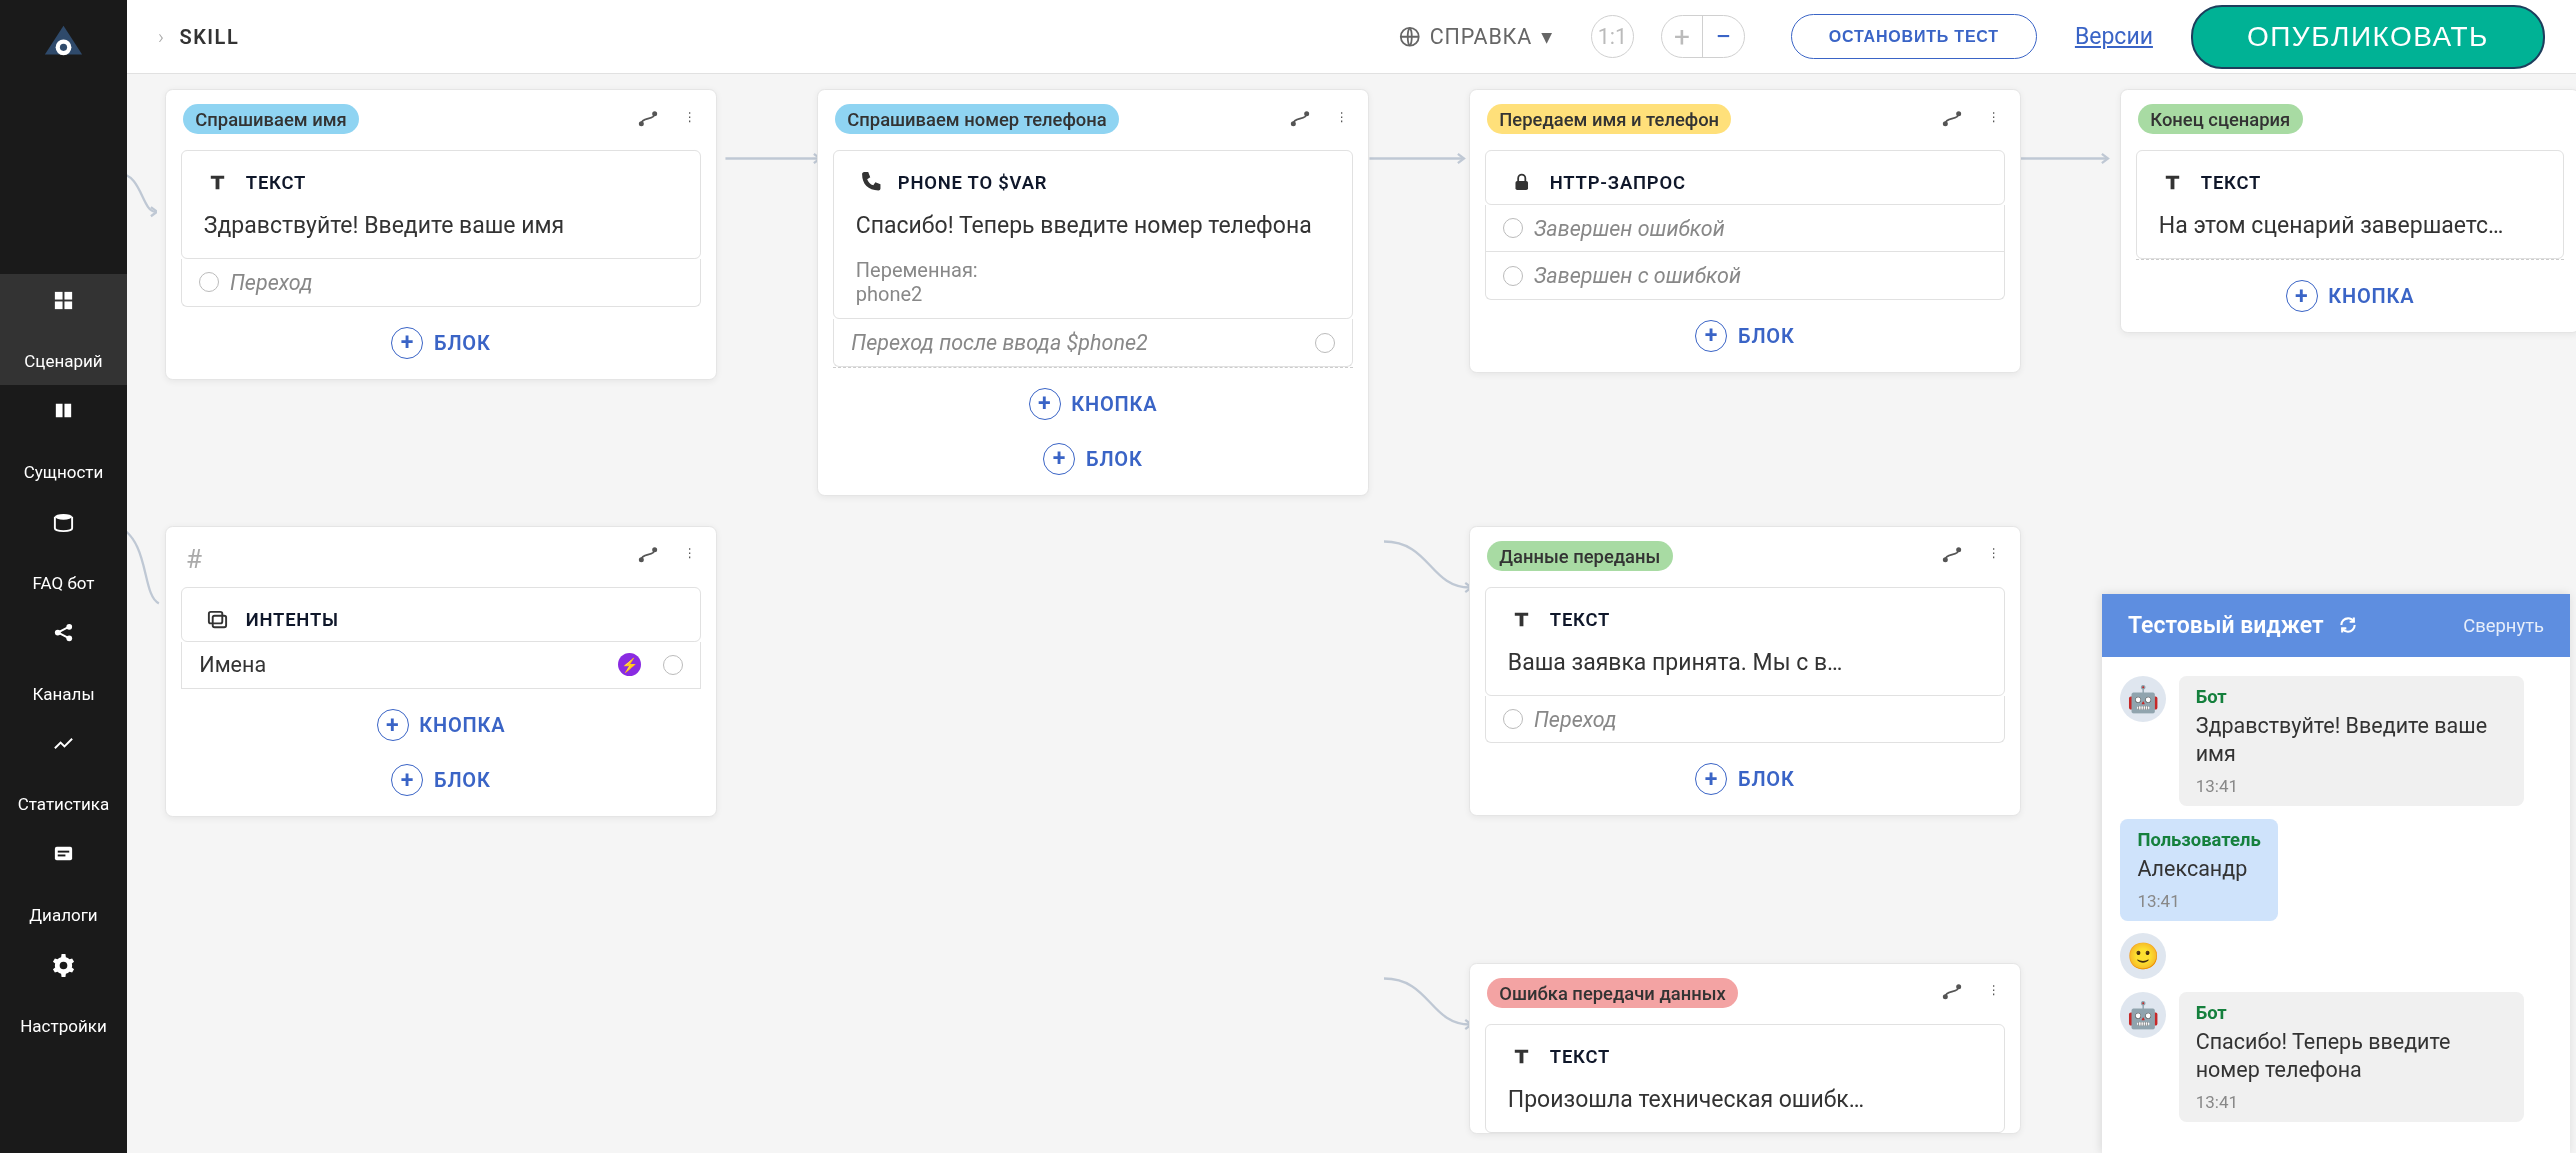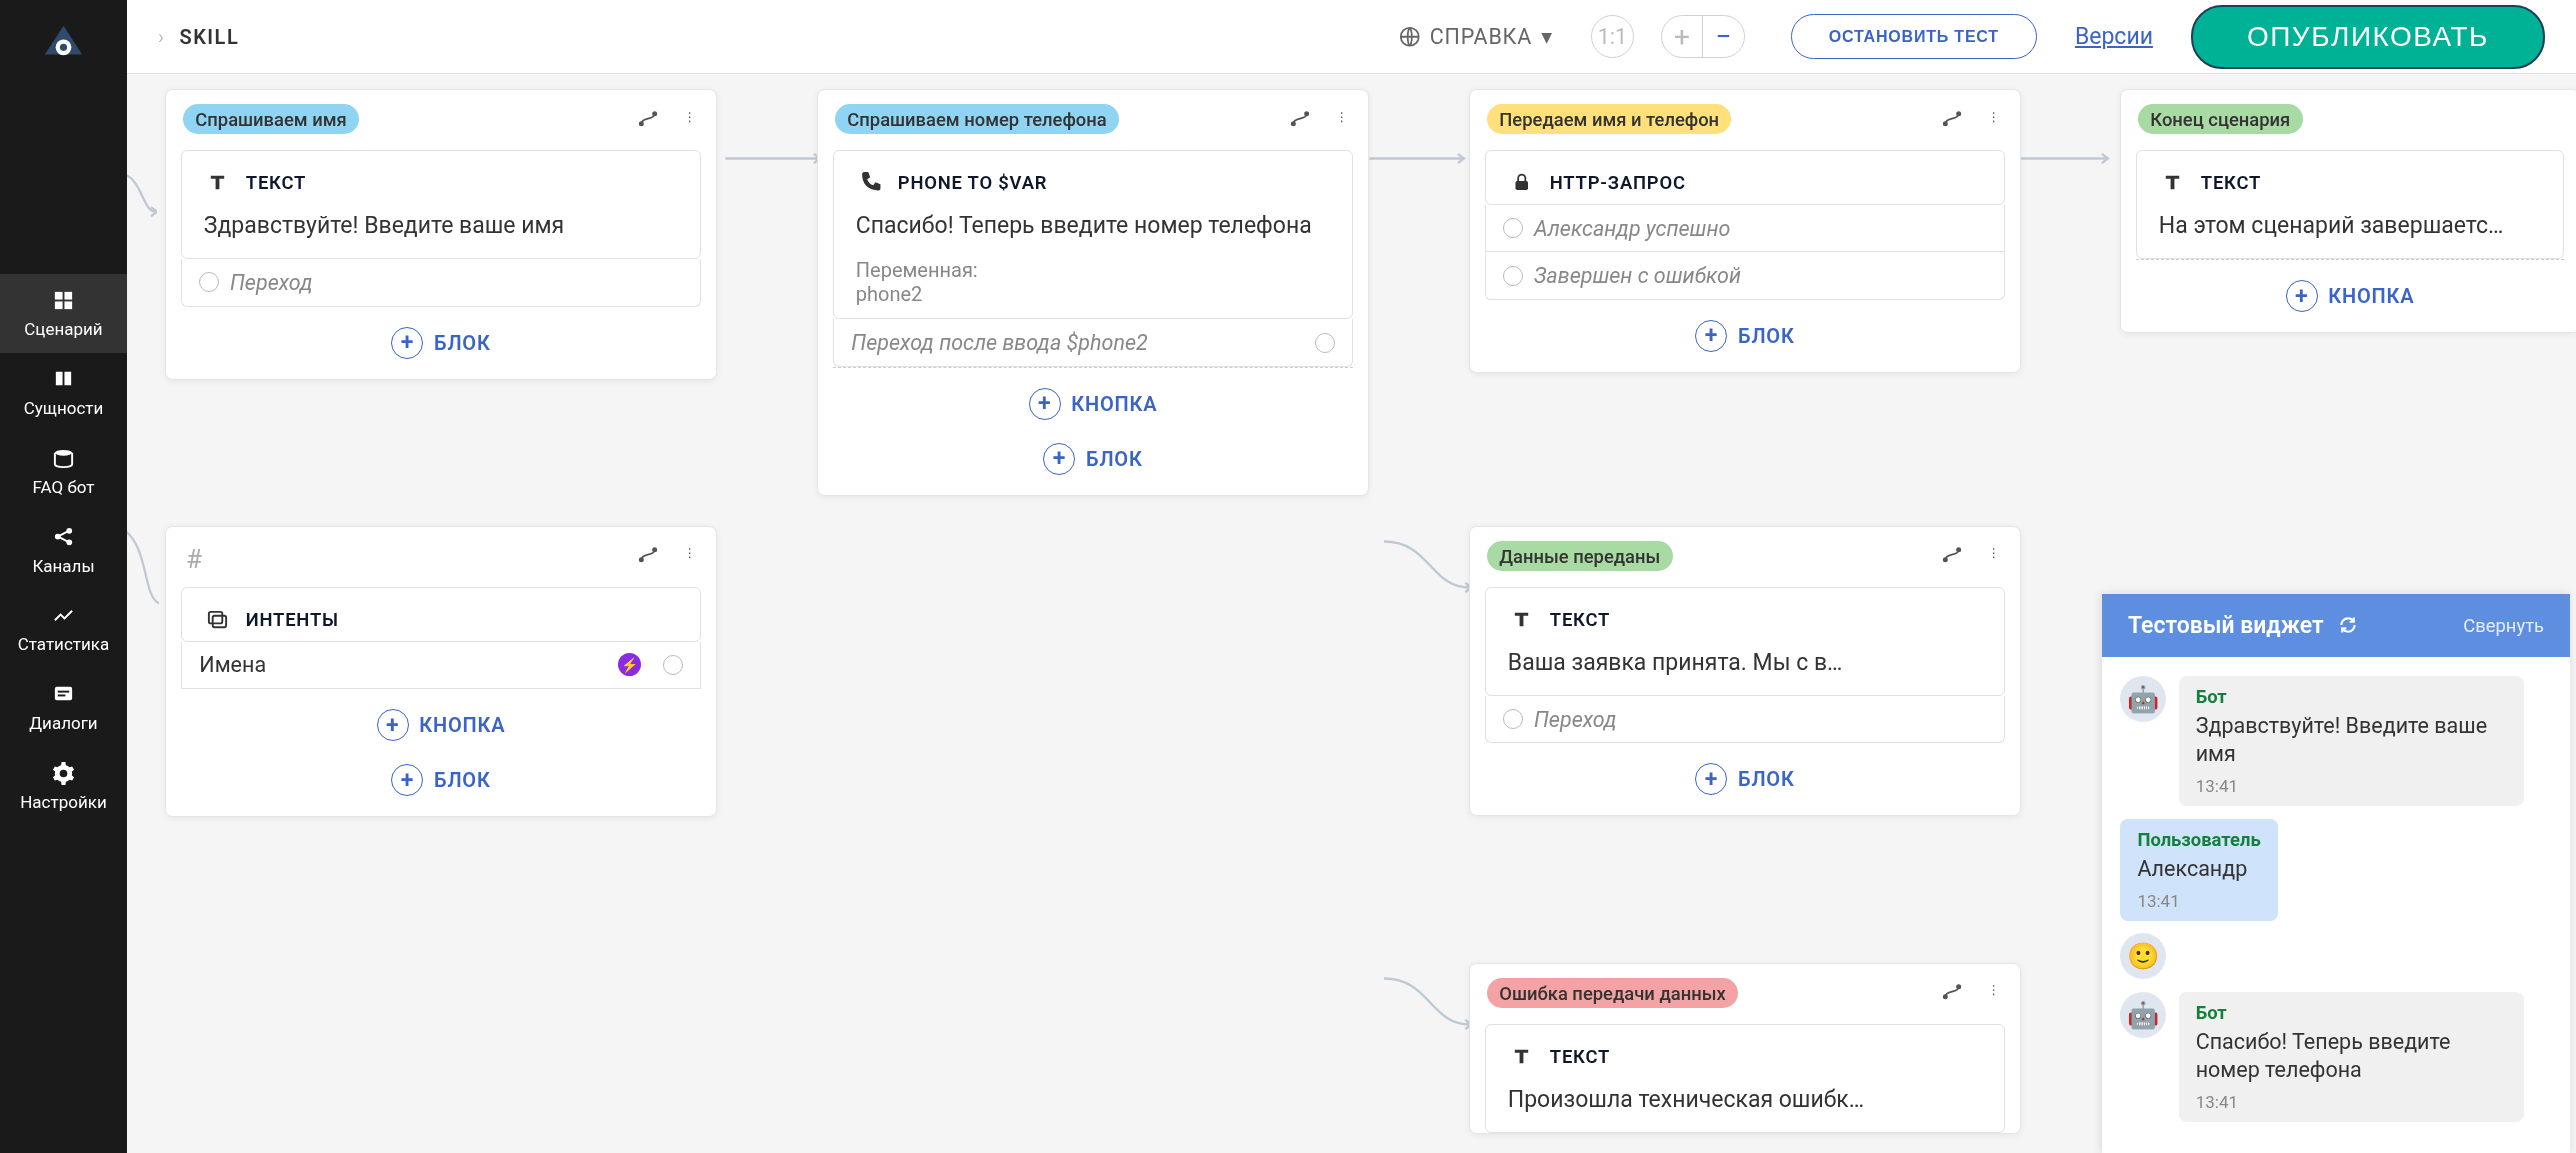--- a/index.html
+++ b/index.html
@@ -5,21 +5,21 @@
 * { margin: 0; padding: 0; box-sizing: border-box; }
 html, body { width: 100%; height: 100%; font-family: -apple-system, BlinkMacSystemFont, "Segoe UI", Roboto, sans-serif; background: #f5f5f5; overflow: hidden; }
 body { width: 2576px; height: 1154px; transform-origin: top left; }
 
 
 .sidebar { position: absolute; left: 0; top: 0; width: 127px; height: 100%; background: #1a1a1a; display: flex; flex-direction: column; align-items: center; z-index: 100; }
 .sidebar-logo { width: 61px; height: 61px; margin: 14px 0 199px 0; display: flex; align-items: center; justify-content: center; }
 .sidebar-item { width: 100%; display: flex; flex-direction: column; align-items: center; justify-content: center; padding: 12.3px 0 14px 0; cursor: pointer; color: #fff; }
 .sidebar-item.active { background: #333; }
 .sidebar-item .icon { width: 28px; height: 28px; display: flex; align-items: center; justify-content: center; margin-bottom: 4.6px; }
-.sidebar-item .label { font-size: 17px; color: #fff; }
+.sidebar-item .label { font-size: 17px; color: #fff; margin-top: 32px; }
 
 
 .topbar { position: absolute; left: 127px; top: 0; right: 0; height: 74px; background: #fff; border-bottom: 0.8px solid #e1e1e1; display: flex; align-items: center; padding: 0 31px; z-index: 50; }
 .breadcrumb { display: flex; align-items: center; gap: 14px; font-size: 20px; color: #333; letter-spacing: 1.5px; font-weight: 600; }
 .breadcrumb .chev { color: #aaa; font-weight: 300; }
 .topbar-spacer { flex: 1; }
 .help-link { display: flex; align-items: center; gap: 9.2px; color: #666; font-size: 21.5px; margin-right: 38px; cursor: pointer; letter-spacing: 0.8px; }
 .zoom-group { display: flex; align-items: center; gap: 27px; margin-right: 46px; }
 .zoom-btn { width: 43px; height: 43px; border: 0.8px solid #d0d0d0; border-radius: 21.5px; background: #fff; display: flex; align-items: center; justify-content: center; cursor: pointer; font-size: 21.5px; color: #3a64c6; }
 .zoom-btn.disabled { color: #bbb; cursor: default; }
@@ -359,21 +359,21 @@
             <svg width="21.5" height="21.5" viewBox="0 0 24 24" fill="#333">
               <rect x="5" y="10" width="14" height="10" rx="2"></rect>
               <path d="M8 10V7a4 4 0 018 0v3" fill="none" stroke="#333" stroke-width="2"></path>
             </svg>
           </span>
         <span>HTTP-ЗАПРОС</span>
       </div>
     </div>
     <div class="transition-row mid">
       <span class="port"></span>
-      <span class="text">Александр успешно</span>
+      <span class="text">Завершен ошибкой</span>
     </div>
     <div class="transition-row">
       <span class="port"></span>
       <span class="text">Завершен с ошибкой</span>
     </div>
     <div class="add-btn-row">
       <span class="plus-circ">+</span>
       <span>БЛОК</span>
     </div>
   </div>

